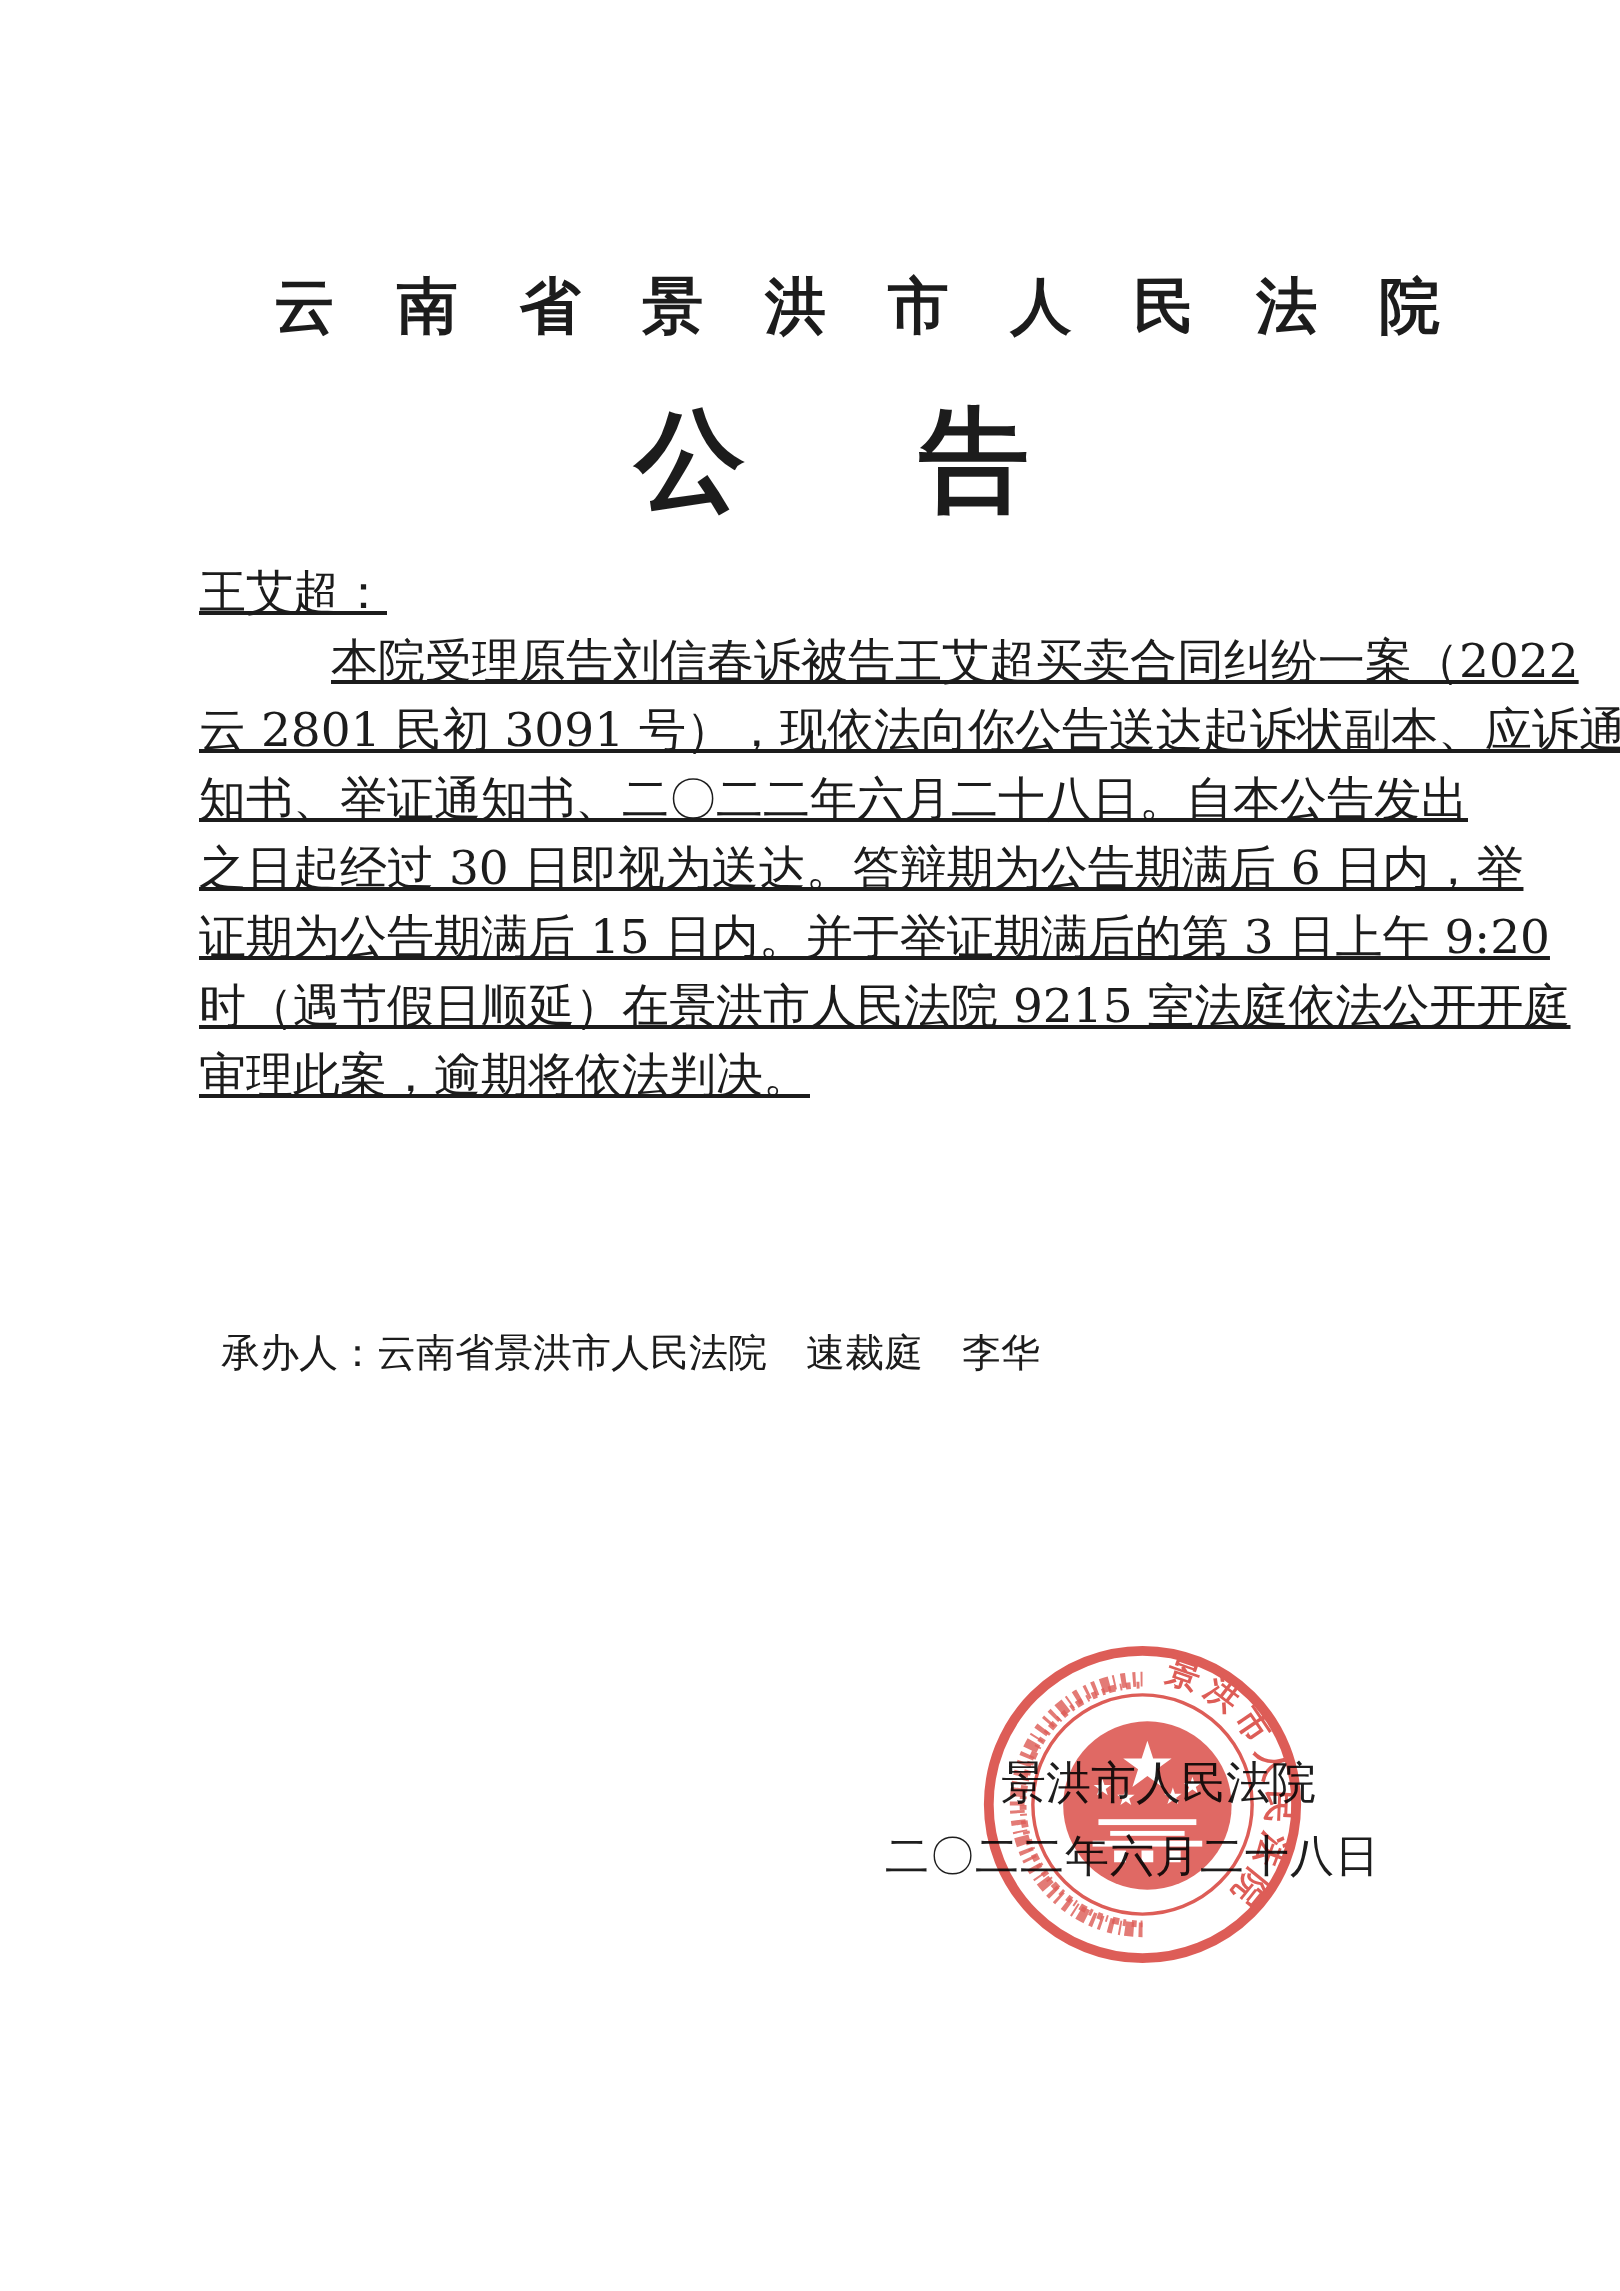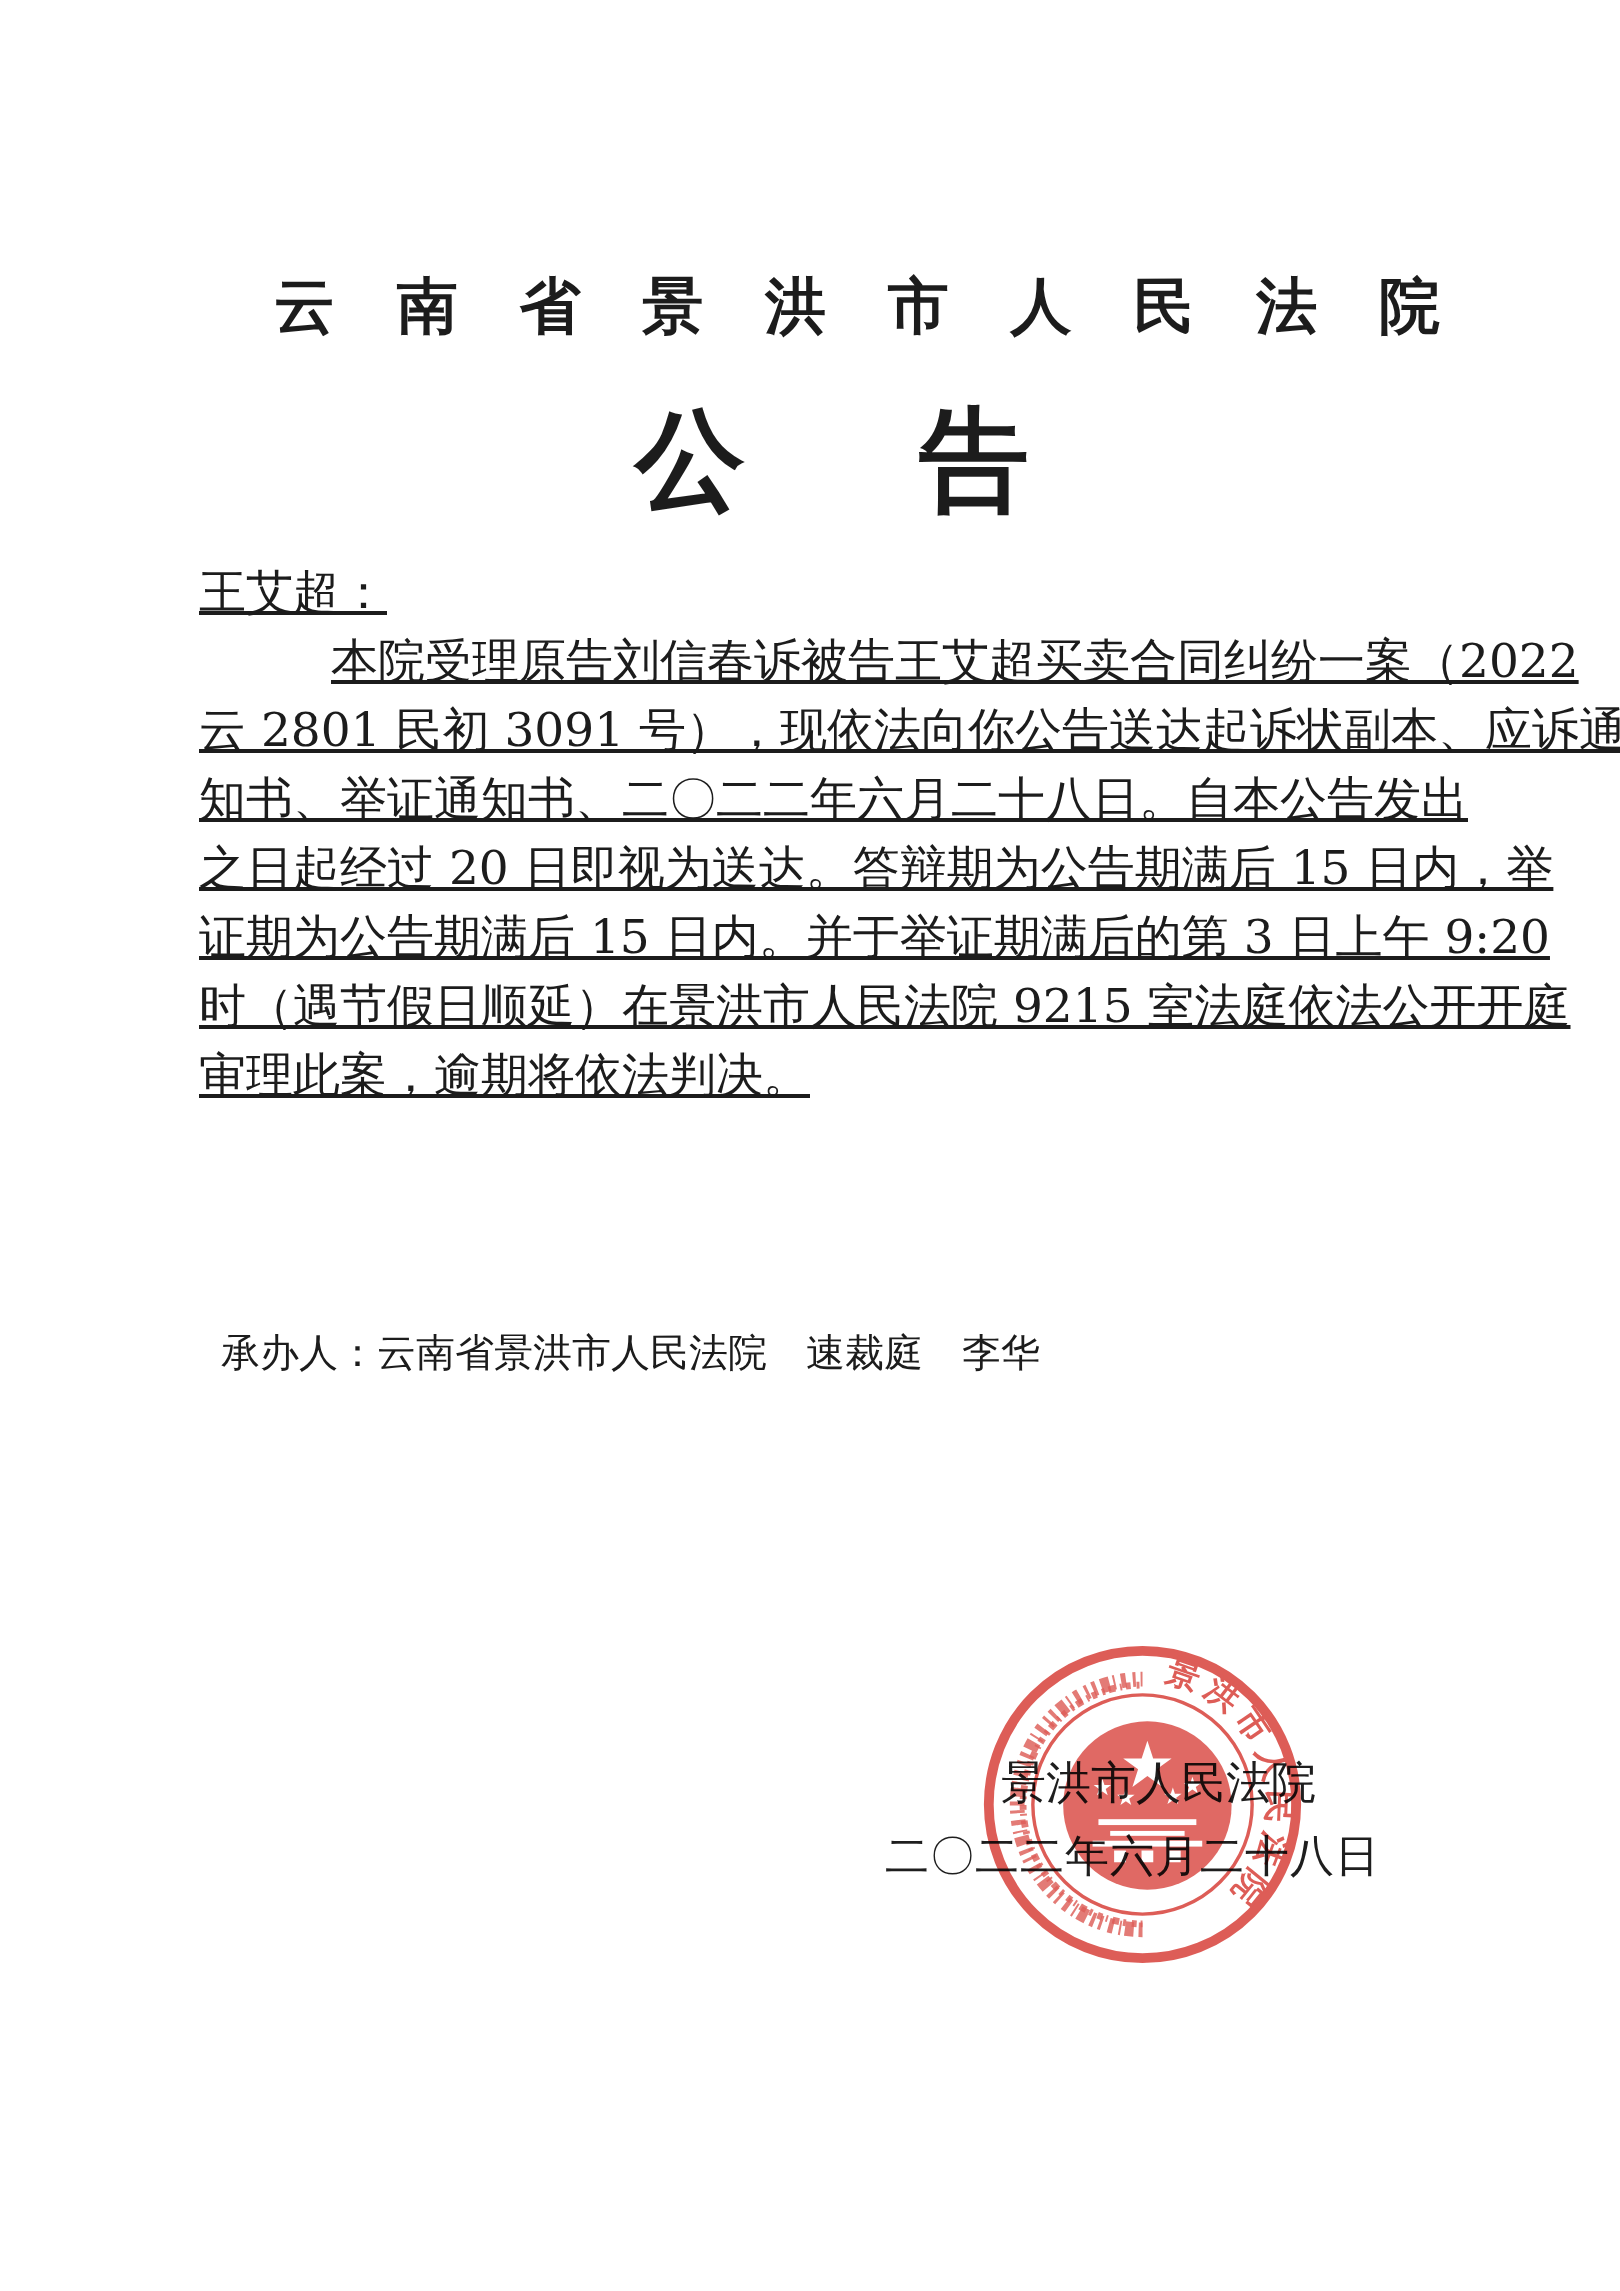--- a/index.html
+++ b/index.html
@@ -131,21 +131,21 @@
   <div class="notice-title">
       <span>公</span>
       <span>告</span>
     </div>
 
   <div class="body-text">
     <div class="line">王艾超：</div>
     <div class="line indent">本院受理原告刘信春诉被告王艾超买卖合同纠纷一案（2022</div>
     <div class="line">云 2801 民初 3091 号），现依法向你公告送达起诉状副本、应诉通</div>
     <div class="line">知书、举证通知书、二〇二二年六月二十八日。自本公告发出</div>
-    <div class="line">之日起经过 20 日即视为送达。答辩期为公告期满后 15 日内，举</div>
+    <div class="line">之日起经过 30 日即视为送达。答辩期为公告期满后 6 日内，举</div>
     <div class="line">证期为公告期满后 15 日内。并于举证期满后的第 3 日上午 9:20</div>
     <div class="line">时（遇节假日顺延）在景洪市人民法院 9215 室法庭依法公开开庭</div>
     <div class="line">审理此案，逾期将依法判决。</div>
   </div>
 
   <div class="footer-block">
     <div class="line">承办人：云南省景洪市人民法院　速裁庭　李华</div>
   </div>
 
   <svg class="seal" viewBox="0 0 334 334" xmlns="http://www.w3.org/2000/svg">

